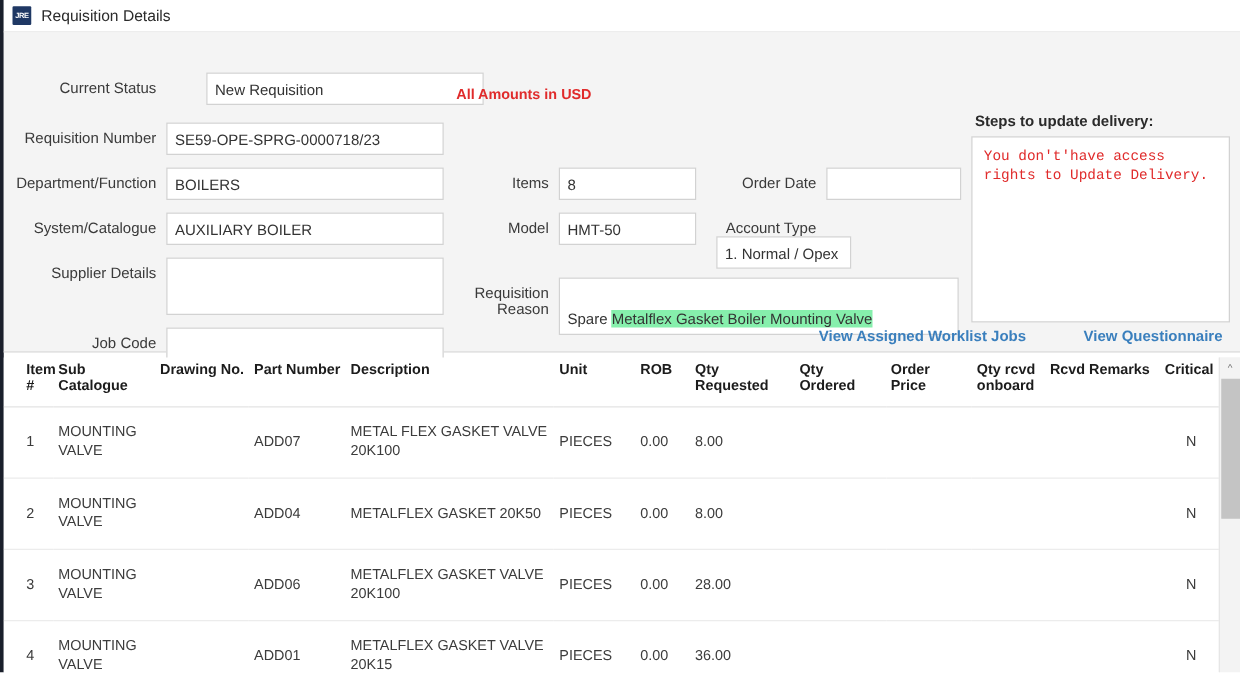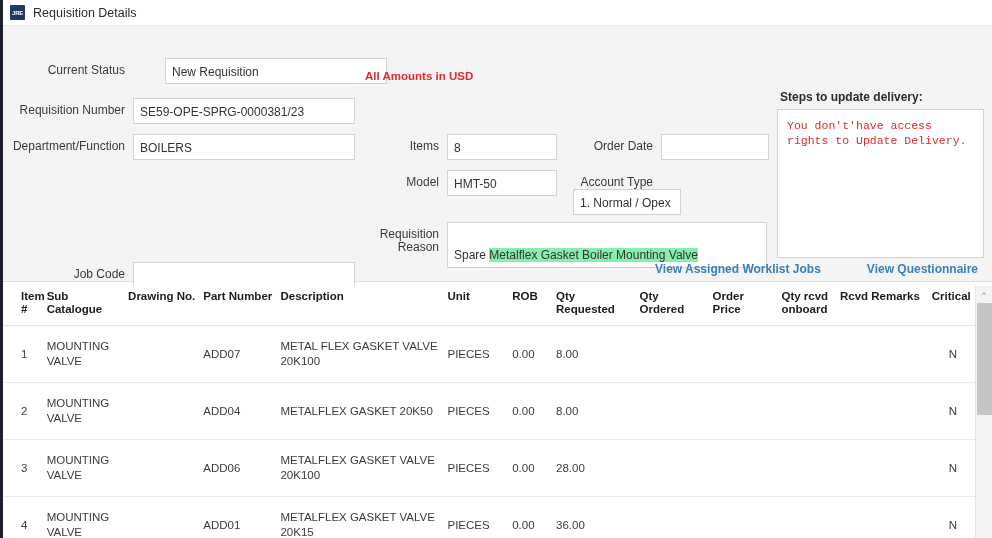--- a/index.html
+++ b/index.html
@@ -227,50 +227,58 @@
   <div class="form-region">
 
     <div class="fld abs" style="left:0px; top:32px;gap:32px;">
       <div class="lbl" style="width:130px;">Current Status</div>
       <div class="inp" style="width:222px;">New Requisition</div>
     </div>
     <div class="abs usd" style="left:362px; top:44px;">All Amounts in USD</div>
 
     <div class="fld abs" style="left:0px; top:72px;">
       <div class="lbl" style="width:130px;">Requisition Number</div>
-      <div class="inp" style="width:222px;">SE59-OPE-SPRG-0000381/23</div>
+      <div class="inp" style="width:222px;">SE59-OPE-SPRG-0000718/23</div>
     </div>
 
 
     <div class="fld abs" style="left:0px; top:108px;">
       <div class="lbl" style="width:130px;">Department/Function</div>
       <div class="inp" style="width:222px;">BOILERS</div>
     </div>
 
     <div class="fld abs" style="left:362px; top:108px;">
       <div class="lbl" style="width:82px;">Items</div>
       <div class="inp" style="width:110px;">8</div>
     </div>
 
     <div class="fld abs" style="left:570px; top:108px;">
       <div class="lbl" style="width:88px;">Order Date</div>
       <div class="inp" style="width:108px;"></div>
     </div>
 
+    <div class="fld abs" style="left:0px; top:144px;">
+      <div class="lbl" style="width:130px;">System/Catalogue</div>
+      <div class="inp" style="width:222px;">AUXILIARY BOILER</div>
+    </div>
 
     <div class="fld abs" style="left:362px; top:144px;">
       <div class="lbl" style="width:82px;">Model</div>
       <div class="inp" style="width:110px;">HMT-50</div>
     </div>
 
     <div class="fld abs" style="left:570px; top:144px;flex-direction:column;">
       <div class="lbl" style="width:88px;">Account Type</div>
       <div class="inp" style="width:108px;">1. Normal / Opex</div>
     </div>
 
+    <div class="fld abs" style="left:0px; top:180px;">
+      <div class="lbl" style="width:130px;">Supplier Details</div>
+      <div class="inp tall" style="width:222px;"></div>
+    </div>
 
     <div class="fld abs" style="left:362px; top:196px;">
       <div class="lbl" style="width:82px;">Requisition
 Reason</div>
       <div class="inp reason" style="width:320px;"><span>Spare </span><span class="sel-hl">Metalflex Gasket Boiler Mounting Valve</span></div>
     </div>
 
     <div class="fld abs" style="left:0px; top:236px;">
       <div class="lbl" style="width:130px;">Job Code</div>
       <div class="inp" style="width:222px;"></div>

